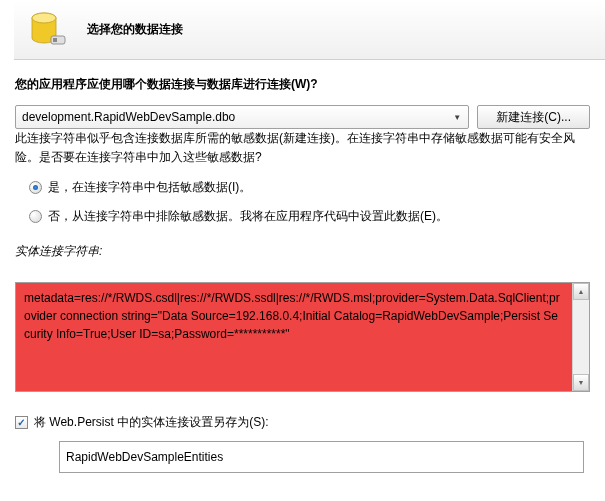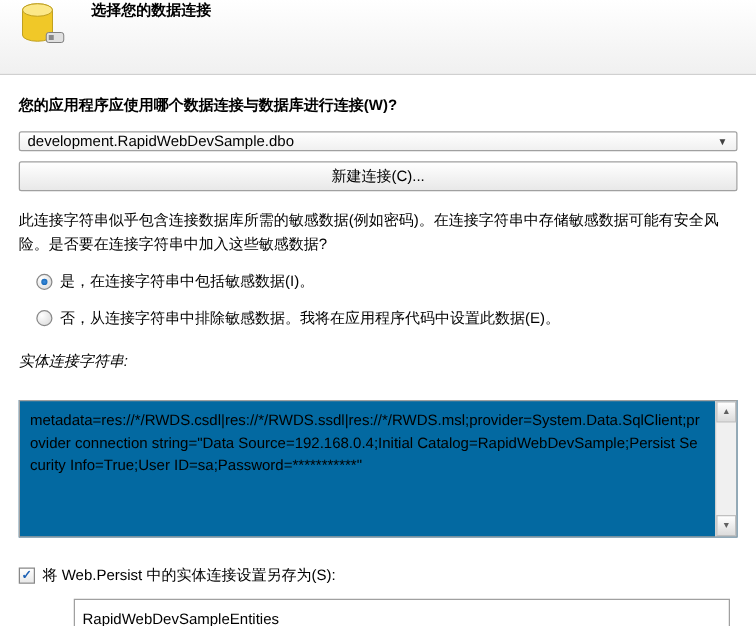--- a/index.html
+++ b/index.html
@@ -10,22 +10,23 @@
       width: 605px;
       height: 501px;
       overflow: hidden;
       color: #000;
     }
     .header {
       height: 60px;
       background: linear-gradient(to bottom, #fff 0%, #f0f0f0 100%);
       border-bottom: 1px solid #d0d0d0;
       display: flex;
-      align-items: flex-start;
+      align-items: center;
       padding-left: 15px;
+      margin-left: 14px;
     }
     .db-icon {
       width: 40px;
       height: 40px;
       margin-right: 18px;
       position: relative;
     }
     .db-icon svg { width: 100%; height: 100%; }
     .header-title {
       font-weight: bold;
@@ -35,22 +36,21 @@
       padding: 16px 15px 10px 15px;
     }
     .question {
       font-weight: bold;
       margin-bottom: 12px;
       font-size: 12px;
     }
     .combo-row {
       display: flex;
       gap: 8px;
-      margin-bottom: 14px;
-      flex-direction: column;
+      margin-bottom: 0;
     }
     .combo {
       flex: 1;
       border: 1px solid #a0a0a0;
       background: linear-gradient(to bottom, #fff, #f0f0f0);
       height: 24px;
       display: flex;
       align-items: center;
       padding: 0 6px;
       position: relative;
@@ -108,21 +108,21 @@
       background: radial-gradient(circle, #3a8de0, #0b5aa6);
       border-radius: 50%;
     }
     .section-label {
       margin-bottom: 22px;
       font-size: 12px;
       font-style: italic;
     }
     .connstr-box {
       border: 1px solid #a0a0a0;
-      background: #0369a1;
+      background: #ef4444;
       height: 110px;
       position: relative;
       display: flex;
     }
     .connstr-text {
       flex: 1;
       padding: 6px 8px;
       font-size: 12px;
       line-height: 1.5;
       word-break: break-all;
@@ -200,21 +200,21 @@
   <div class="question">您的应用程序应使用哪个数据连接与数据库进行连接(W)?</div>
 
   <div class="combo-row">
     <div class="combo">
       <span class="combo-text">development.RapidWebDevSample.dbo</span>
       <span class="combo-arrow">▼</span>
     </div>
     <div class="btn">新建连接(C)...</div>
   </div>
 
-  <div class="warning-text">此连接字符串似乎包含连接数据库所需的敏感数据(例如密码)。在连接字符串中存储敏感数据可能有安全风险。是否要在连接字符串中加入这些敏感数据?</div>
+  <div class="warning-text">此连接字符串似乎包含连接数据库所需的敏感数据(新建连接)。在连接字符串中存储敏感数据可能有安全风险。是否要在连接字符串中加入这些敏感数据?</div>
 
   <div class="radio-group">
     <div class="radio-item">
       <div class="radio checked"></div>
       <span>是，在连接字符串中包括敏感数据(I)。</span>
     </div>
     <div class="radio-item">
       <div class="radio"></div>
       <span>否，从连接字符串中排除敏感数据。我将在应用程序代码中设置此数据(E)。</span>
     </div>

